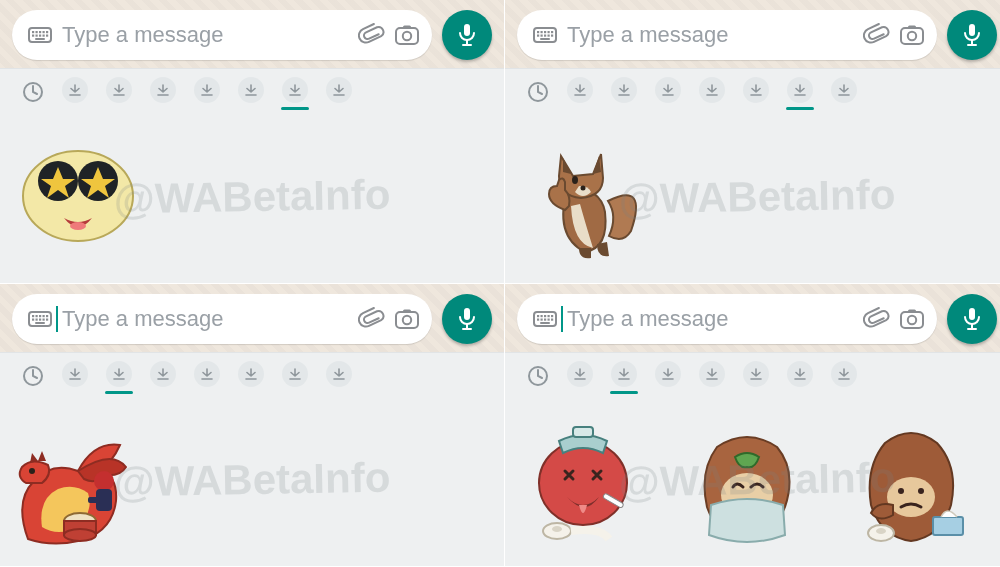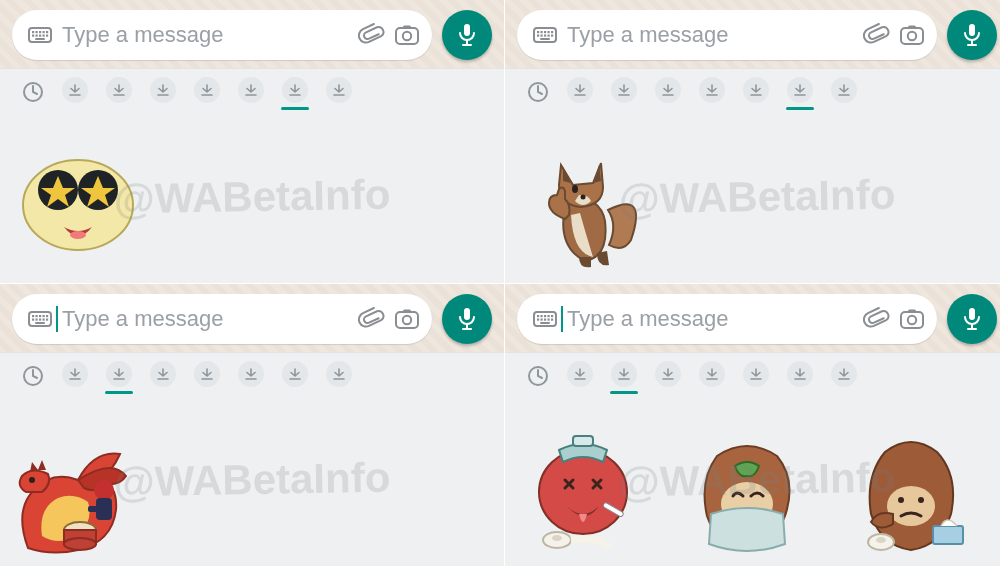--- a/index.html
+++ b/index.html
@@ -100,21 +100,21 @@
   .pack-tab.selected::after, .recent-tab.selected::after {
     content:'';
     position:absolute;
     left:3px; right:3px; bottom:-3px;
     height:3px; background:#009688;
     border-radius:2px;
   }
   .sticker-area {
     flex:1;
     display:flex;
-    align-items:flex-end;
+    align-items:center;
     gap: 24px;
     padding: 6px 16px 8px 8px;
     position:relative;
   }
   .sticker {
     width: 140px; height: 140px;
     display:flex; align-items:center; justify-content:center;
   }
   .watermark {
     position:absolute;

